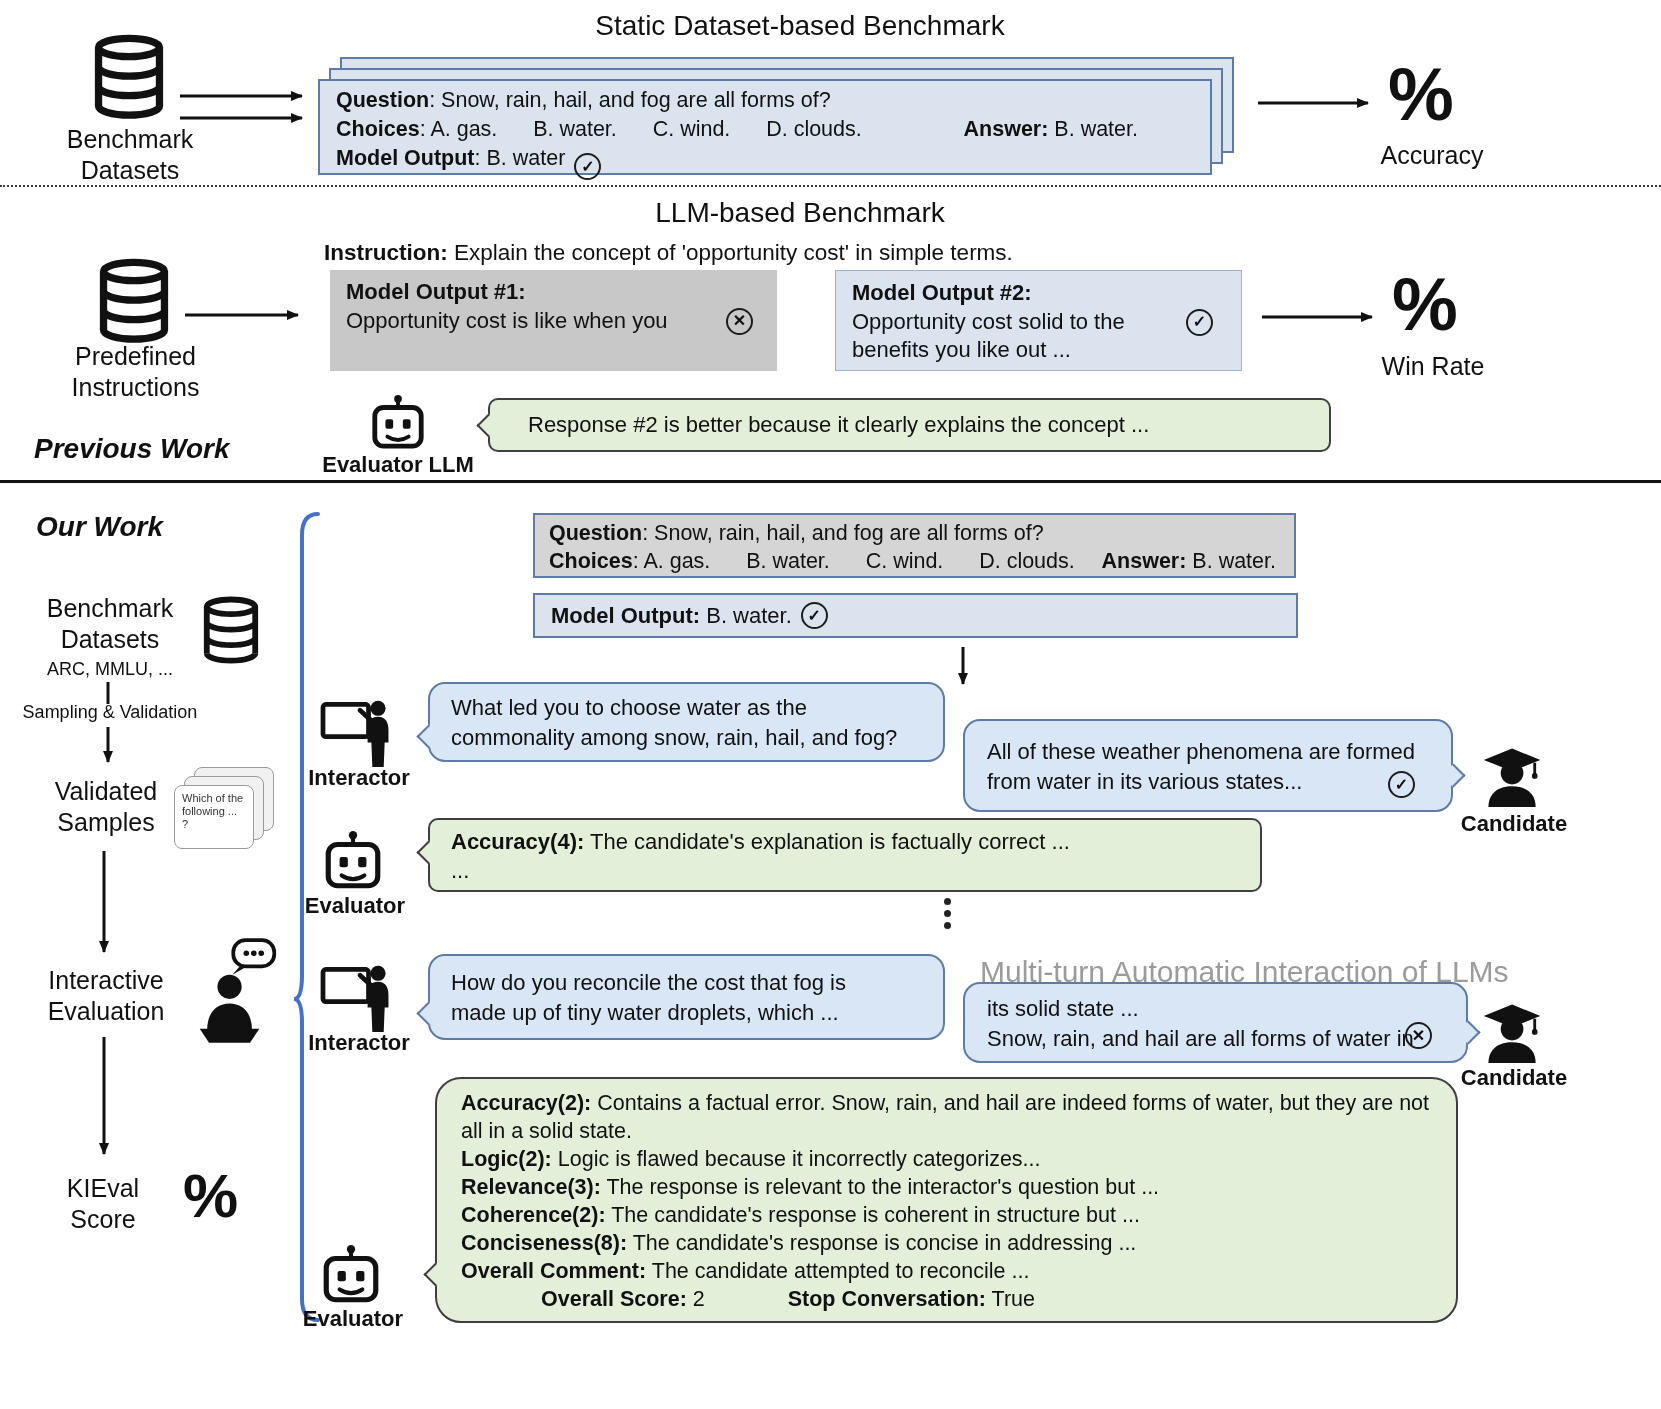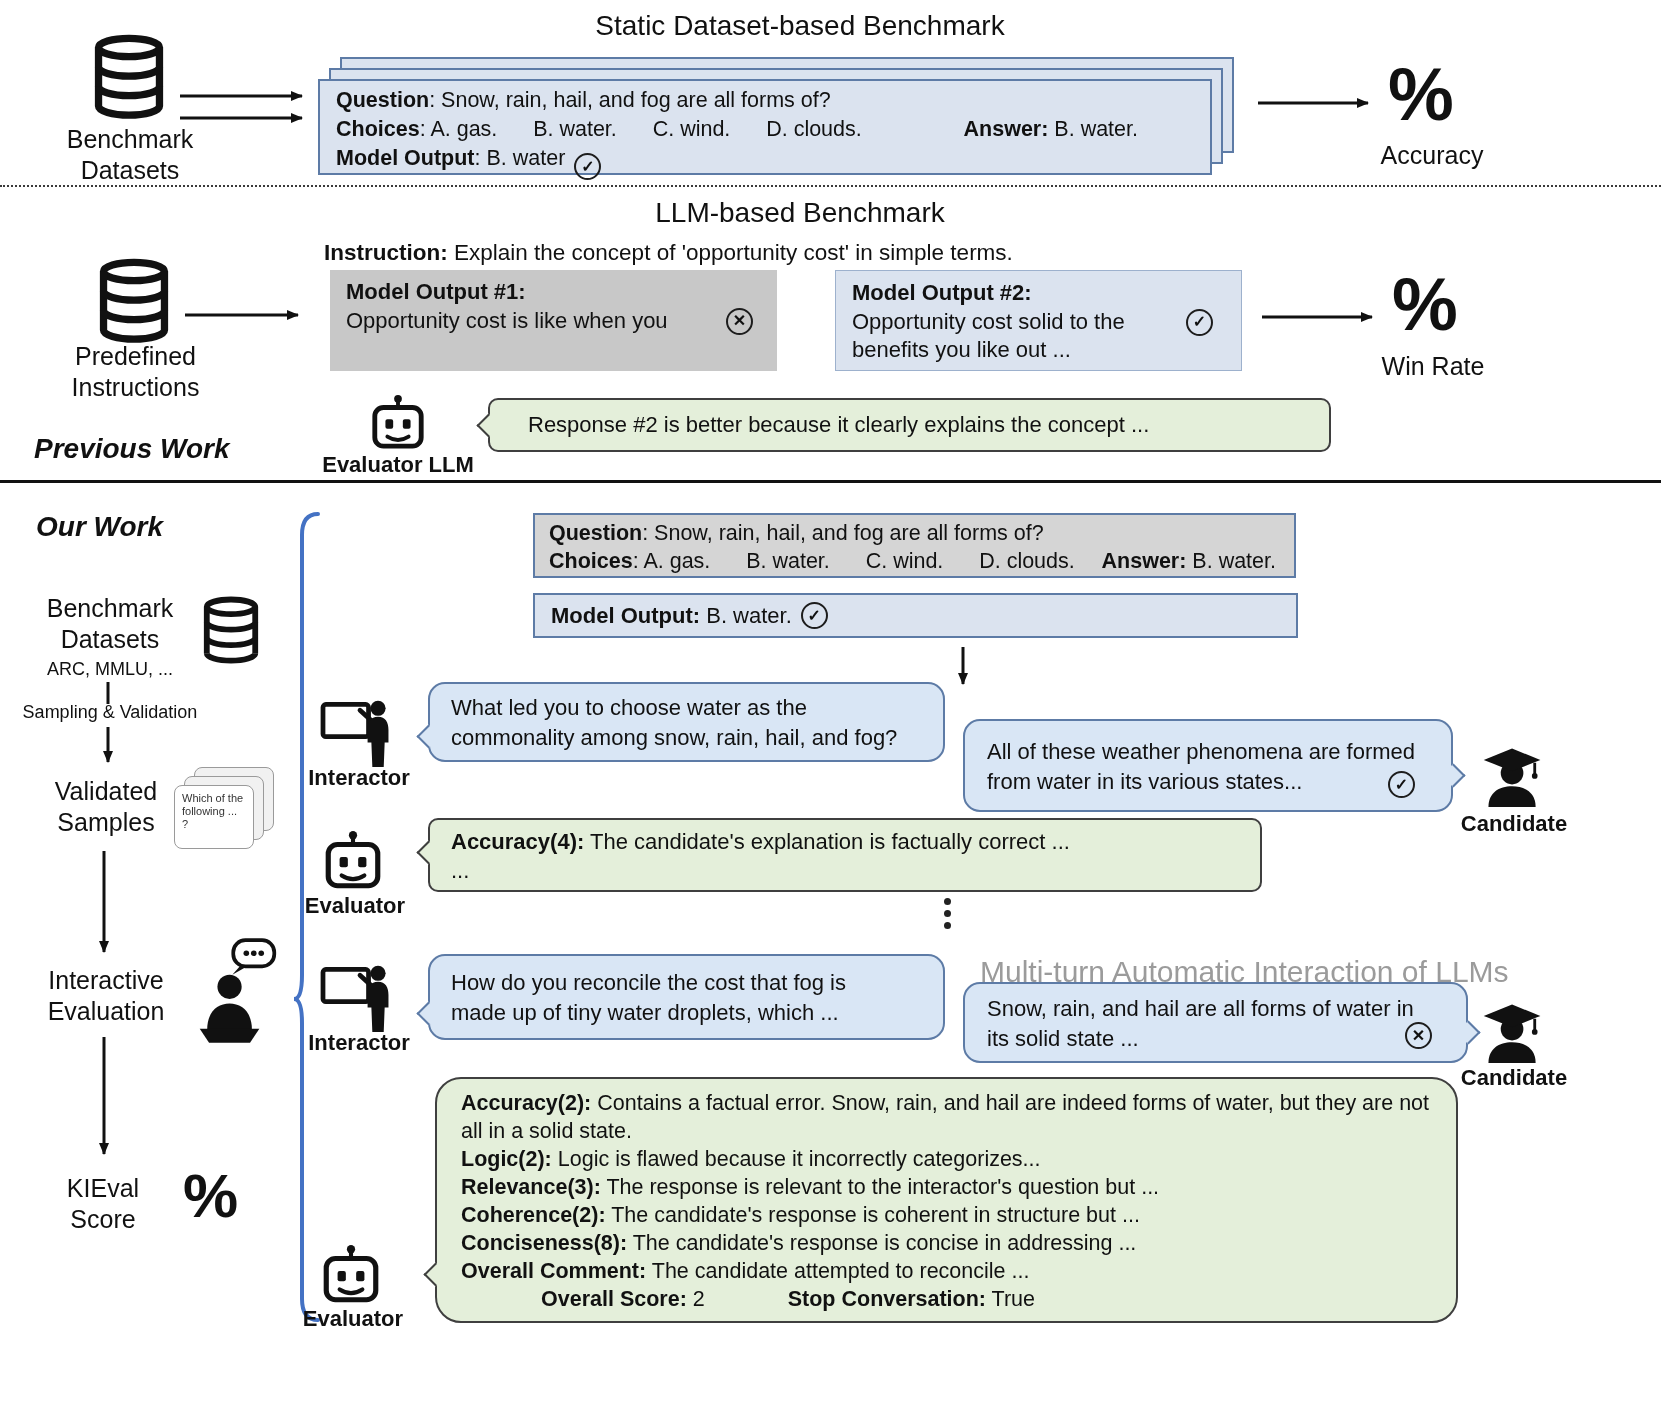--- a/index.html
+++ b/index.html
@@ -407,22 +407,22 @@
   <div class="role-label" id="ow-int2-label">Interactor</div>
 
   <div class="bubble" id="ow-ib2">
     <span class="tail tail-l"></span>
     <div>How do you reconcile the cost that fog is</div>
     <div>made up of tiny water droplets, which ...</div>
   </div>
 
   <div class="bubble" id="ow-cb2">
     <span class="tail tail-r"></span>
+    <div>its solid state ...</div>
     <div>Snow, rain, and hail are all forms of water in</div>
-    <div>its solid state ...</div>
     <span class="circle-ic" id="ow-cb2-x">
         <span>✕</span>
       </span>
   </div>
   <div class="icon-wrap" id="ow-cand2">
     <svg width="72" height="68" viewBox="0 0 76 72">
       <circle cx="37" cy="34" r="12" fill="#111"></circle>
       <path d="M12,70 c0-15 11-22 25-22 s25,7 25,22 z" fill="#111"></path>
       <path d="M7,20 L37,8 L67,20 L37,32 Z" fill="#111"></path>
       <path d="M61,23 v12" stroke="#111" stroke-width="3" fill="none"></path>

